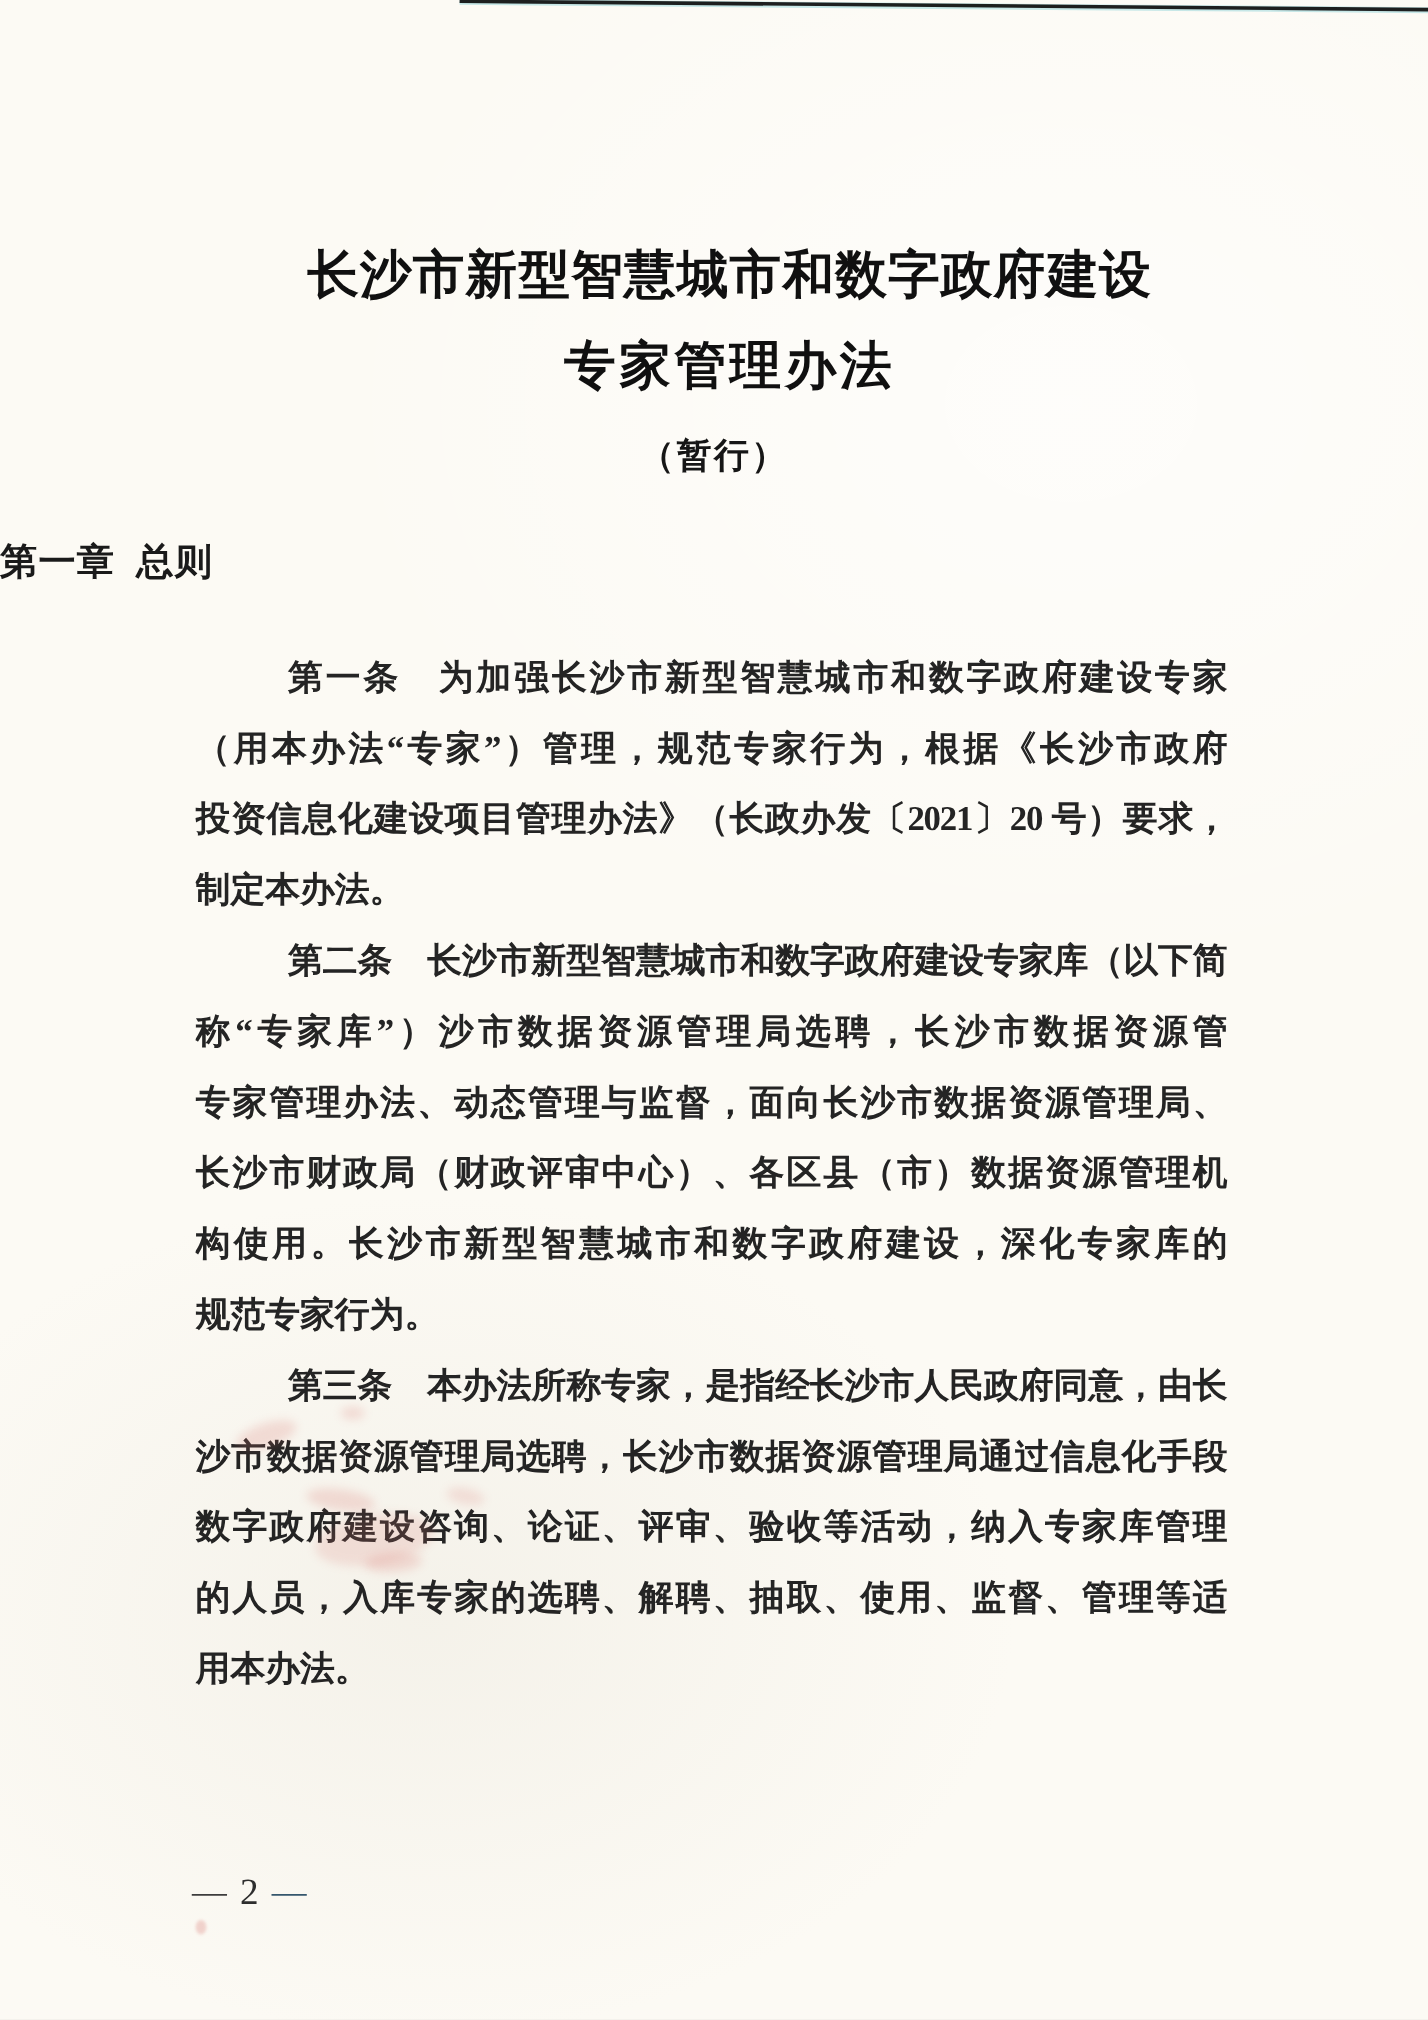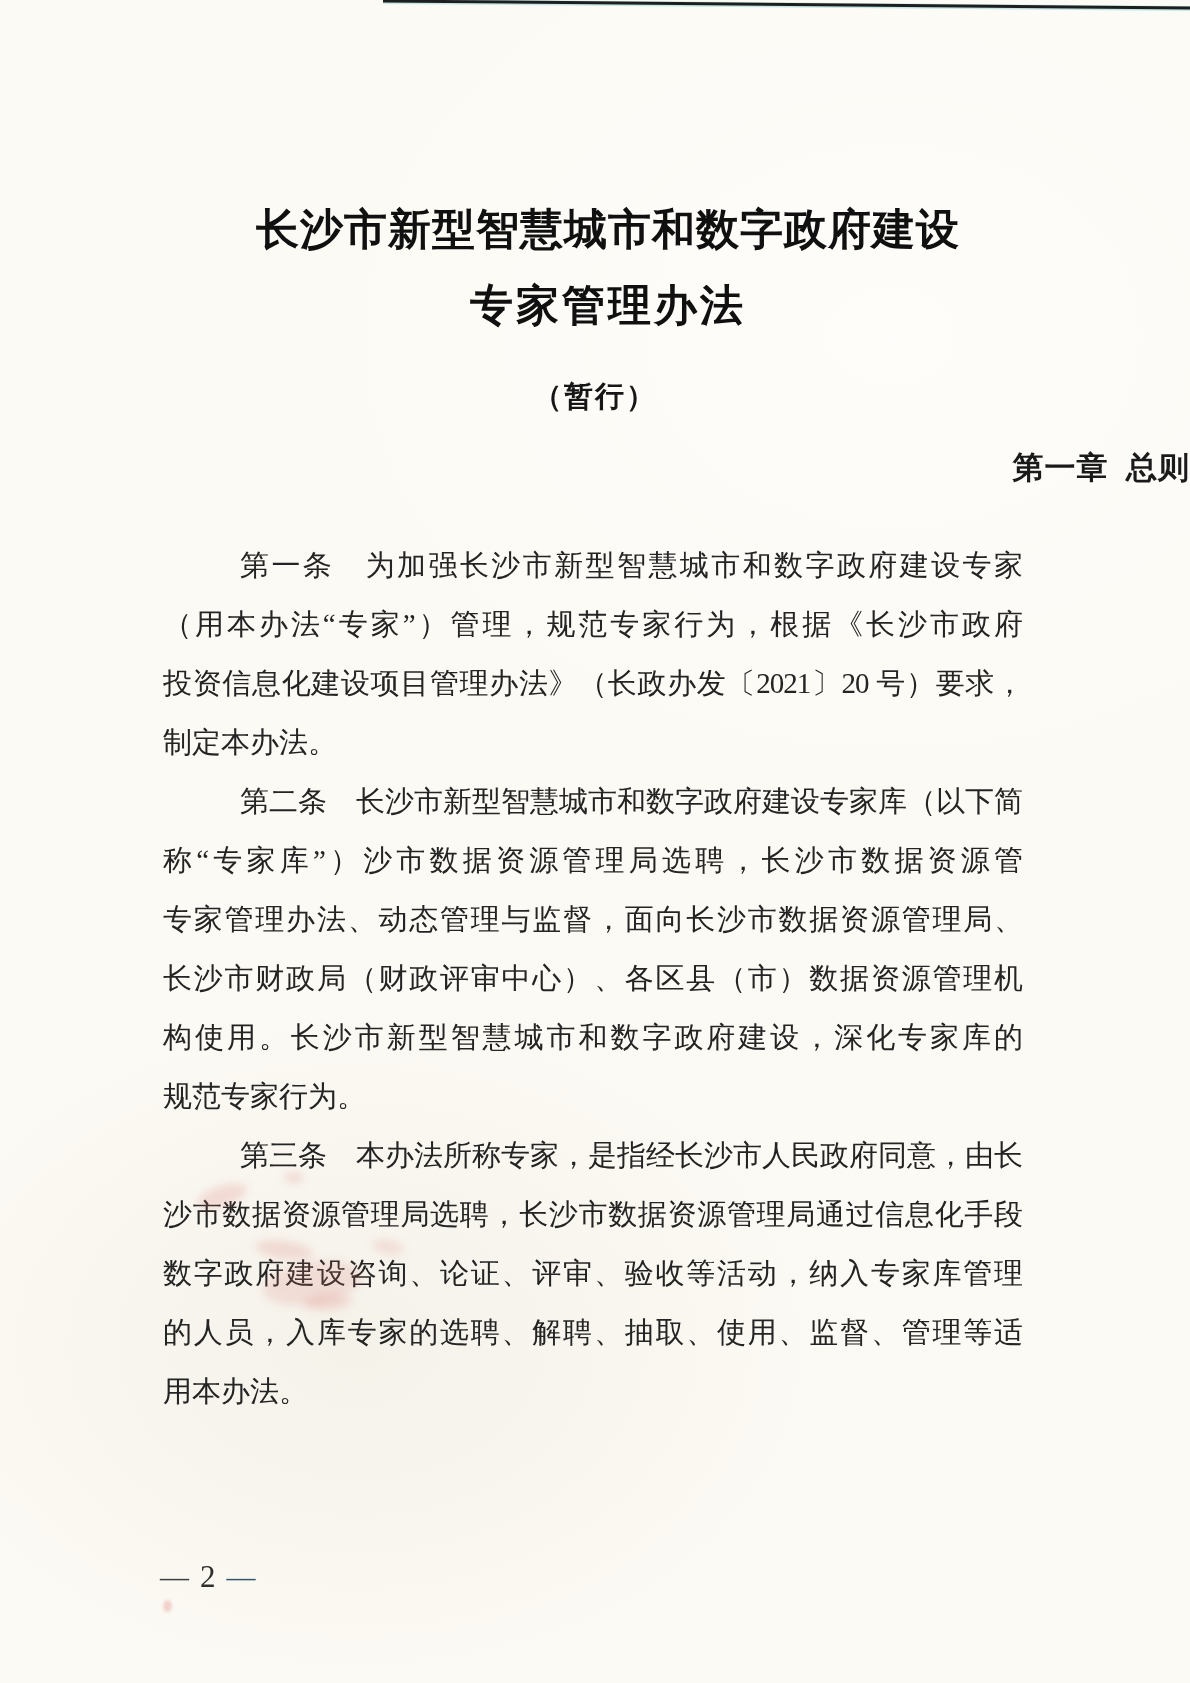--- a/index.html
+++ b/index.html
@@ -27,42 +27,43 @@
     font-size:43px;line-height:56px;
     letter-spacing:1px;
     padding-left:13px;
   }
   .title.l1{top:202px;}
   .title.l2{top:278px;letter-spacing:3px;}
 
   .subtitle{
     position:absolute;left:0;top:359px;width:1190px;
     text-align:center;font-weight:bold;color:#161616;
-    font-size:29px;line-height:42px;letter-spacing:2px;margin-top:16px;
+    font-size:29px;line-height:42px;letter-spacing:2px;
   }
   .chapter{
     position:absolute;left:0;top:446px;width:1190px;
-    text-align:right;
+    text-align:left;
     font-family:"Liberation Sans","DejaVu Sans",sans-serif;
     font-weight:700;color:#1a1a1a;
     font-size:31px;line-height:44px;
     word-spacing:8px;letter-spacing:1px;
   }
 
   .body-text{
     position:absolute;left:163px;top:536px;width:860px;
     color:#242424;
     font-size:29px;
   }
   .line{
     height:59px;line-height:59px;
     overflow:hidden;
     text-align:justify;
     text-align-last:justify;
     text-justify:inter-character;
+    font-weight:bold;
   }
   .line.indent{text-indent:77px;}
   .line.short{text-align-last:left;}
   .line.tight{letter-spacing:-1px;}
 
   .page-number{
     position:absolute;left:160px;top:1560px;
     display:flex;align-items:center;gap:11px;
     font-size:29px;color:#3d3d3d;line-height:34px;
   }

